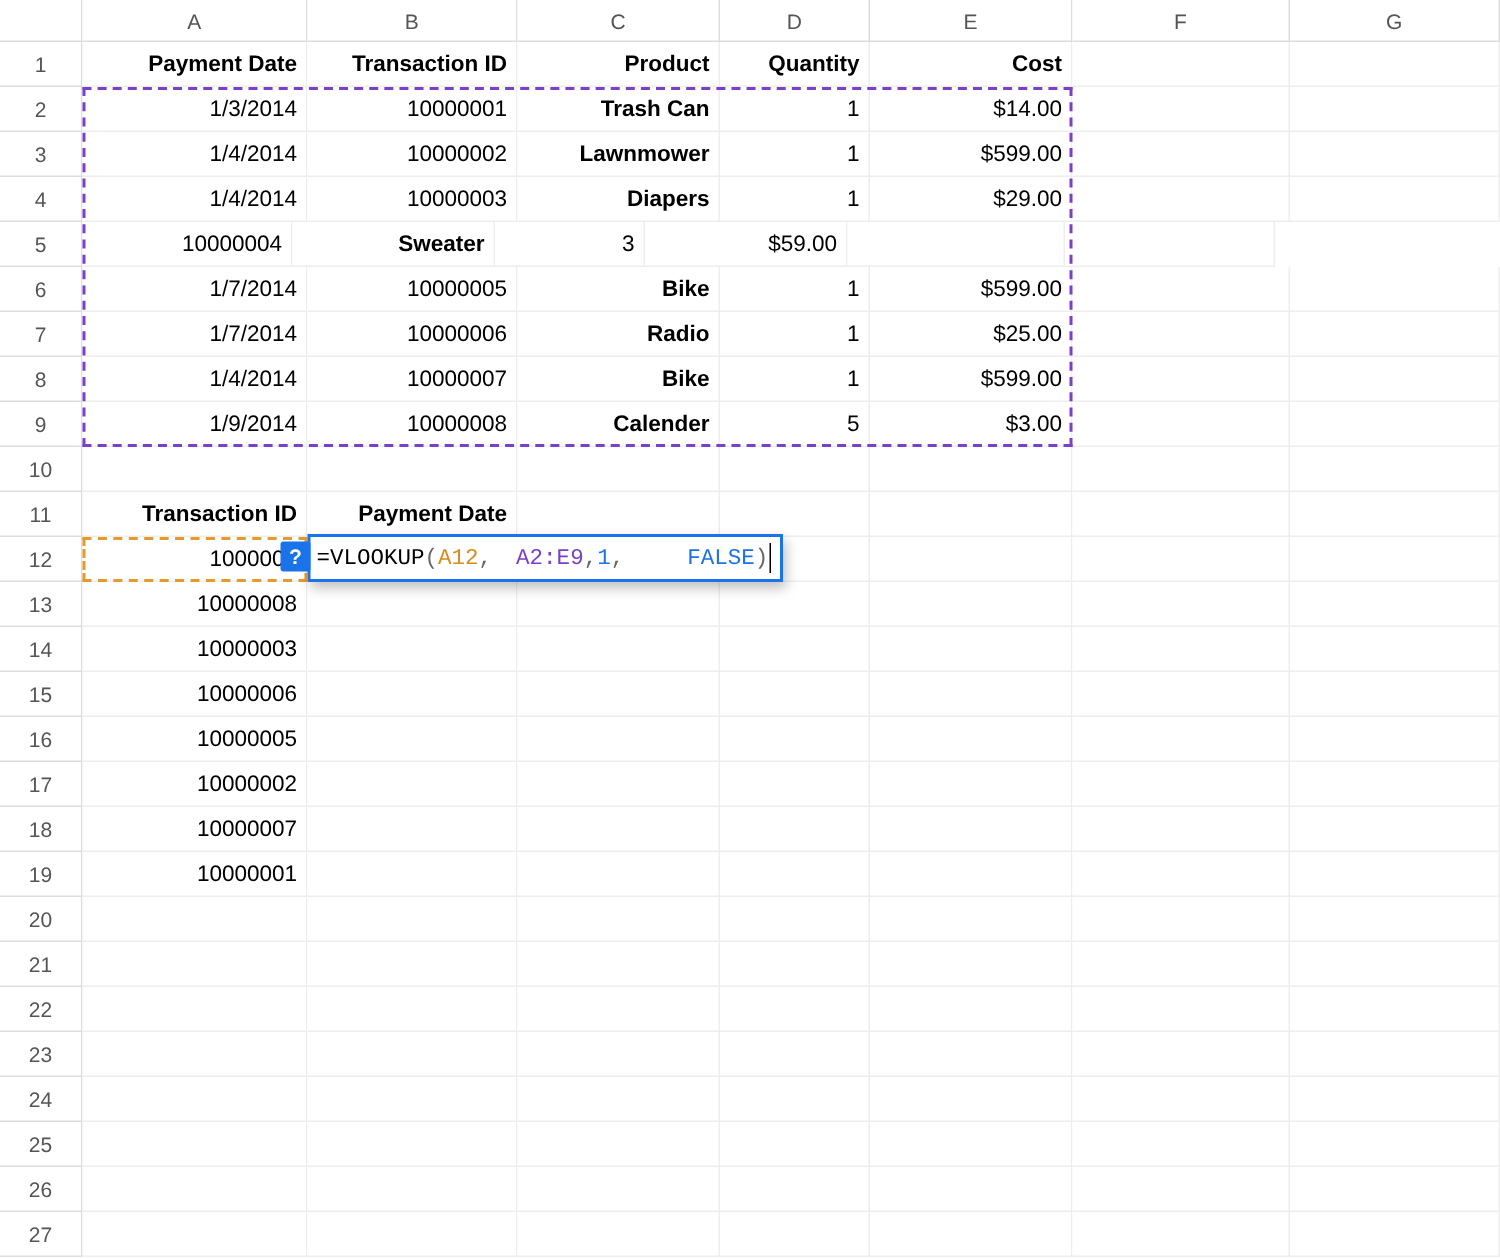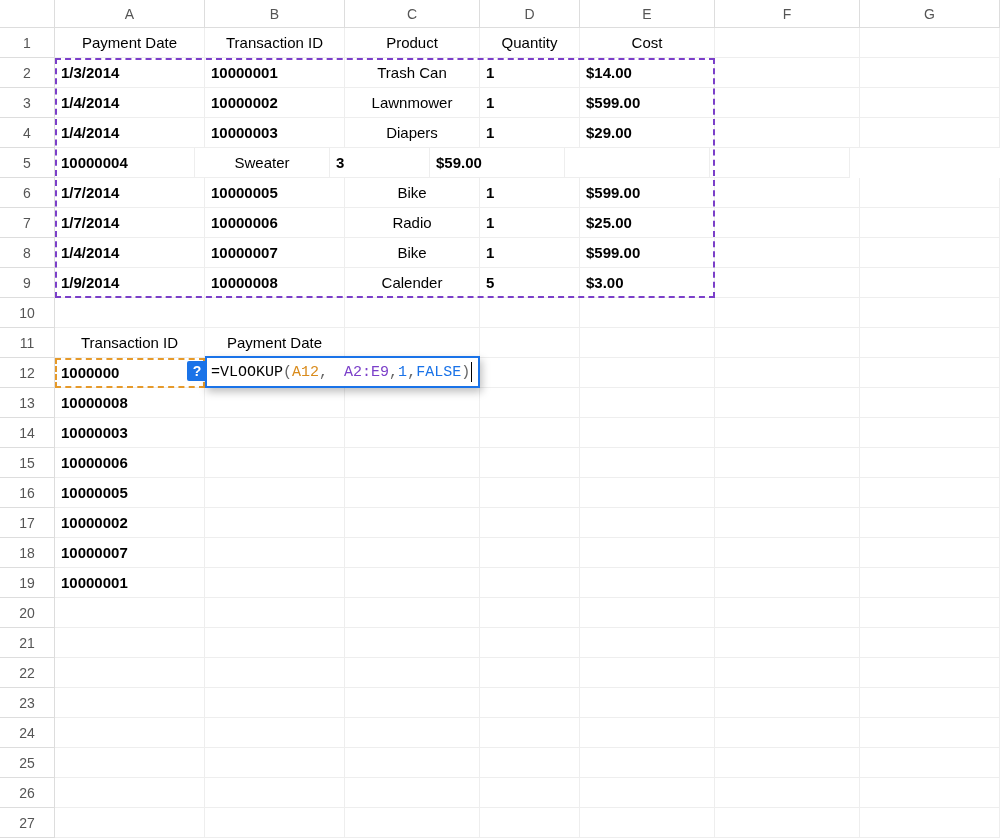--- a/index.html
+++ b/index.html
@@ -70,22 +70,22 @@
     height: 30px;
     line-height: 30px;
     border-right: 1px solid #eee;
     border-bottom: 1px solid #eee;
     padding: 0 6px;
     overflow: hidden;
     white-space: nowrap;
     position: relative;
     background: #fff;
   }
-  .right { text-align: left; font-weight: bold; }
-  .left { text-align: center; }
+  .right { text-align: right; }
+  .left { text-align: right; font-weight: bold; }
 
   
   .cA { width: 150px; }
   .cB { width: 140px; }
   .cC { width: 135px; }
   .cD { width: 100px; }
   .cE { width: 135px; }
   .cF { width: 145px; }
   .cG { width: 140px; }
 
@@ -128,21 +128,21 @@
     font-family: "Courier New", monospace;
     font-size: 15px;
     white-space: nowrap;
     box-shadow: 2px 4px 8px rgba(0,0,0,0.25);
   }
   .formula-box .tok-eq { color:#000; }
   .formula-box .tok-fn { color:#000; }
   .formula-box .tok-ref1 { color:#d98b1c; }
   .formula-box .tok-ref2 { color:#7b3fc9;margin-left:16px; }
   .formula-box .tok-num { color:#1a73e8; }
-  .formula-box .tok-kw  { color:#1a73e8; }
+  .formula-box .tok-kw  { color:#1a73e8;margin-left:42px; }
   .formula-box .tok-p   { color:#666; }
   .formula-box .cursor {
     display: inline-block;
     width: 1px; height: 20px;
     background: #000;
     margin-left: 1px;
     vertical-align: middle;
   }
 
   

